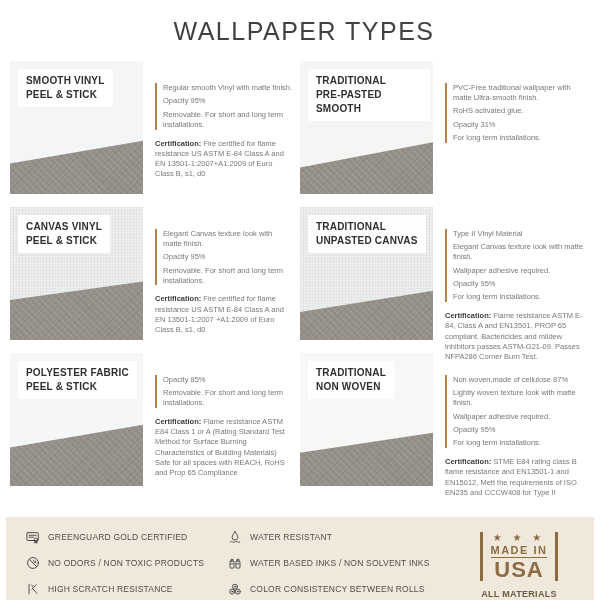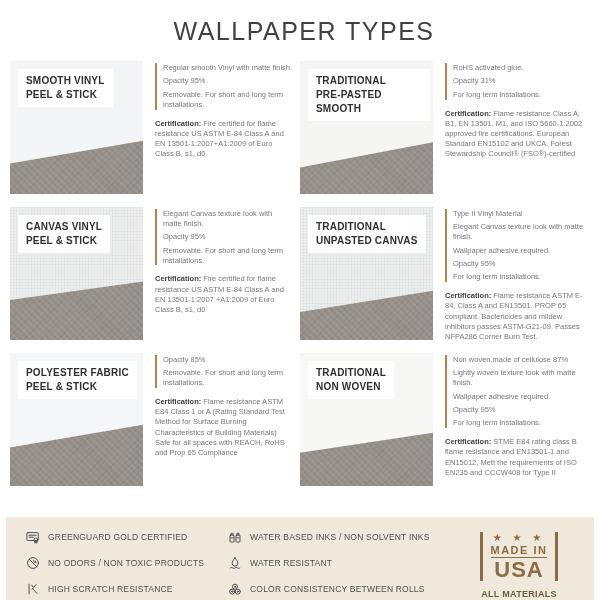--- a/index.html
+++ b/index.html
@@ -41,21 +41,21 @@
   .s4 .wall{clip-path:polygon(0 0,100% 0,100% 63%,0 79%)}
   .s5 .wall{clip-path:polygon(0 0,100% 0,100% 54%,0 71%)}
   .s6 .wall{clip-path:polygon(0 0,100% 0,100% 60%,0 75%)}
 
   .label-box{position:absolute;top:8px;left:8px;max-width:92%;
     background:rgba(255,255,255,.96);padding:5px 8px;
     font-size:10px;font-weight:bold;color:#2f2f2f;line-height:1.4;
     letter-spacing:.2px;white-space:pre-line;}
 
   .textcol{flex:1;padding-top:2px;}
-  .features{border-left:2px solid var(--accent);padding-left:6px;}
+  .features{border-left:2px solid var(--accent);padding-left:6px;margin-top:20px;}
   .features p{font-size:7.5px;line-height:1.32;color:var(--ink);margin-bottom:3.5px;}
   .features p:last-child{margin-bottom:0}
   .cert{margin-top:9px;font-size:7.5px;line-height:1.35;color:var(--ink);}
   .cert .cert-label{font-weight:bold;color:var(--ink-dark);text-align:right;}
 
   .footer{position:absolute;left:6px;right:6px;top:500px;bottom:3px;
     background:var(--footer-bg);display:flex;align-items:flex-start;
     padding:13px 14px 10px 20px;}
   .f-col{display:flex;flex-direction:column;gap:12px;}
   .f-col1{width:202px;}
@@ -103,25 +103,25 @@
     </div>
 
     <div class="panel">
       <div class="sample s2">
         <div class="wall"></div>
         <div class="label-box">TRADITIONAL
 PRE-PASTED SMOOTH</div>
       </div>
       <div class="textcol">
         <div class="features">
+            <p>PVC-Free traditional wallpaper with matte Ultra-smooth finish.</p>
             <p>RoHS activated glue.</p>
             <p>Opacity 31%</p>
             <p>For long term installations.</p>
           </div>
-        <p class="cert"><span class="cert-label">Certification:</span><span> Flame resistance Class A, B1, EN 13501, M1, and ISO 5660-1:2002 approved fire certifications. European Standard EN15102 and UKCA. Forest Stewardship Council® (FSC®)-certified</span></p>
       </div>
     </div>
 
     <div class="panel">
       <div class="sample s3">
         <div class="wall"></div>
         <div class="label-box">CANVAS VINYL
 PEEL &amp; STICK</div>
       </div>
       <div class="textcol">
@@ -211,40 +211,40 @@
         <svg viewBox="0 0 16 16">
             <path d="M3.5 2.5v11"></path>
             <path d="M11.5 3L7 8.3M7.5 7.5l5 5.5"></path>
             <path d="M6.5 3.5l1.5 2"></path>
           </svg>
         <span>HIGH SCRATCH RESISTANCE</span>
       </div>
     </div>
 
     <div class="f-col f-col2">
+      <div class="f-item">
+        <svg viewBox="0 0 16 16">
+            <path d="M8 2.2c1.9 2.5 3.3 4.4 3.3 6.1a3.3 3.3 0 0 1-6.6 0C4.7 6.6 6.1 4.7 8 2.2z"></path>
+            <path d="M2.5 13.6c.9-.7 1.9-.7 2.8 0s1.9.7 2.8 0 1.9-.7 2.8 0 1.7.6 2.6 0"></path>
+          </svg>
+        <span>WATER RESISTANT</span>
+      </div>
       <div class="f-item">
         <svg viewBox="0 0 16 16">
             <rect x="2.3" y="5.8" width="4.6" height="8" rx="1"></rect>
             <path d="M3.5 5.8V3.8h2.2v2"></path>
             <path d="M3.3 9h2.6"></path>
             <rect x="9.1" y="5.8" width="4.6" height="8" rx="1"></rect>
             <path d="M10.3 5.8V3.8h2.2v2"></path>
             <path d="M10.1 9h2.6"></path>
           </svg>
         <span>WATER BASED INKS / NON SOLVENT INKS</span>
       </div>
       <div class="f-item">
         <svg viewBox="0 0 16 16">
-            <path d="M8 2.2c1.9 2.5 3.3 4.4 3.3 6.1a3.3 3.3 0 0 1-6.6 0C4.7 6.6 6.1 4.7 8 2.2z"></path>
-            <path d="M2.5 13.6c.9-.7 1.9-.7 2.8 0s1.9.7 2.8 0 1.9-.7 2.8 0 1.7.6 2.6 0"></path>
-          </svg>
-        <span>WATER RESISTANT</span>
-      </div>
-      <div class="f-item">
-        <svg viewBox="0 0 16 16">
             <circle cx="4.8" cy="11" r="2.9"></circle>
             <circle cx="11.2" cy="11" r="2.9"></circle>
             <circle cx="8" cy="5.4" r="2.9"></circle>
             <circle cx="4.8" cy="11" r=".7"></circle>
             <circle cx="11.2" cy="11" r=".7"></circle>
             <circle cx="8" cy="5.4" r=".7"></circle>
           </svg>
         <span>COLOR CONSISTENCY BETWEEN ROLLS</span>
       </div>
     </div>

